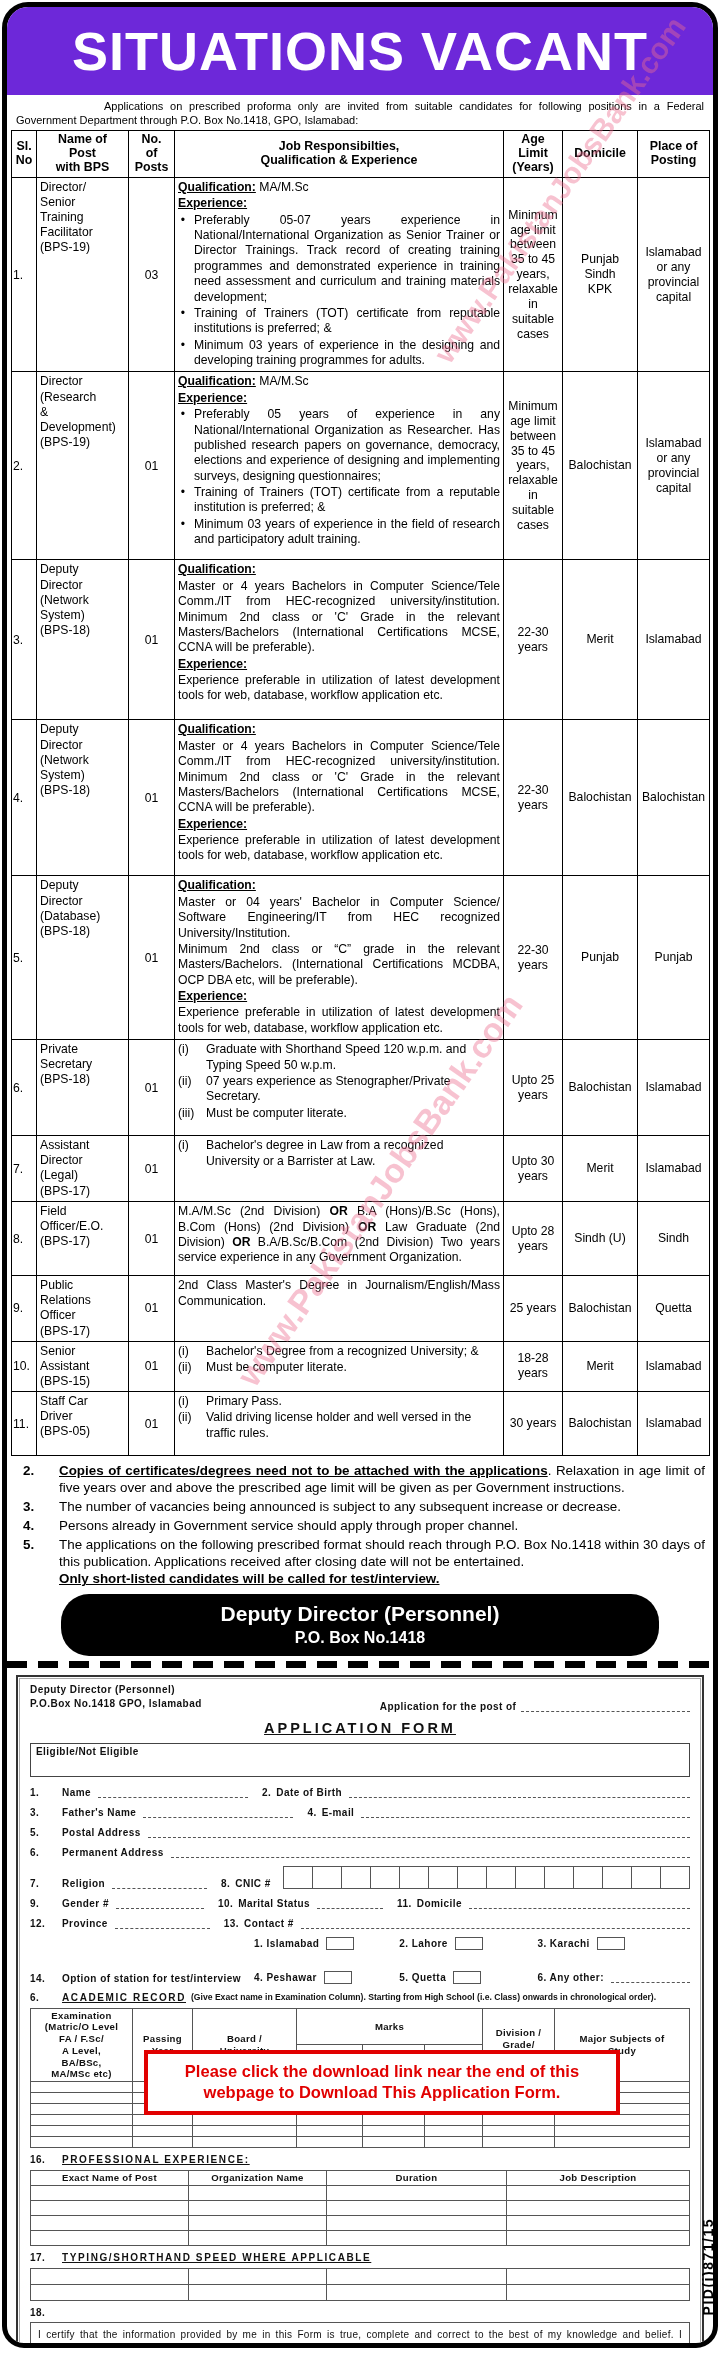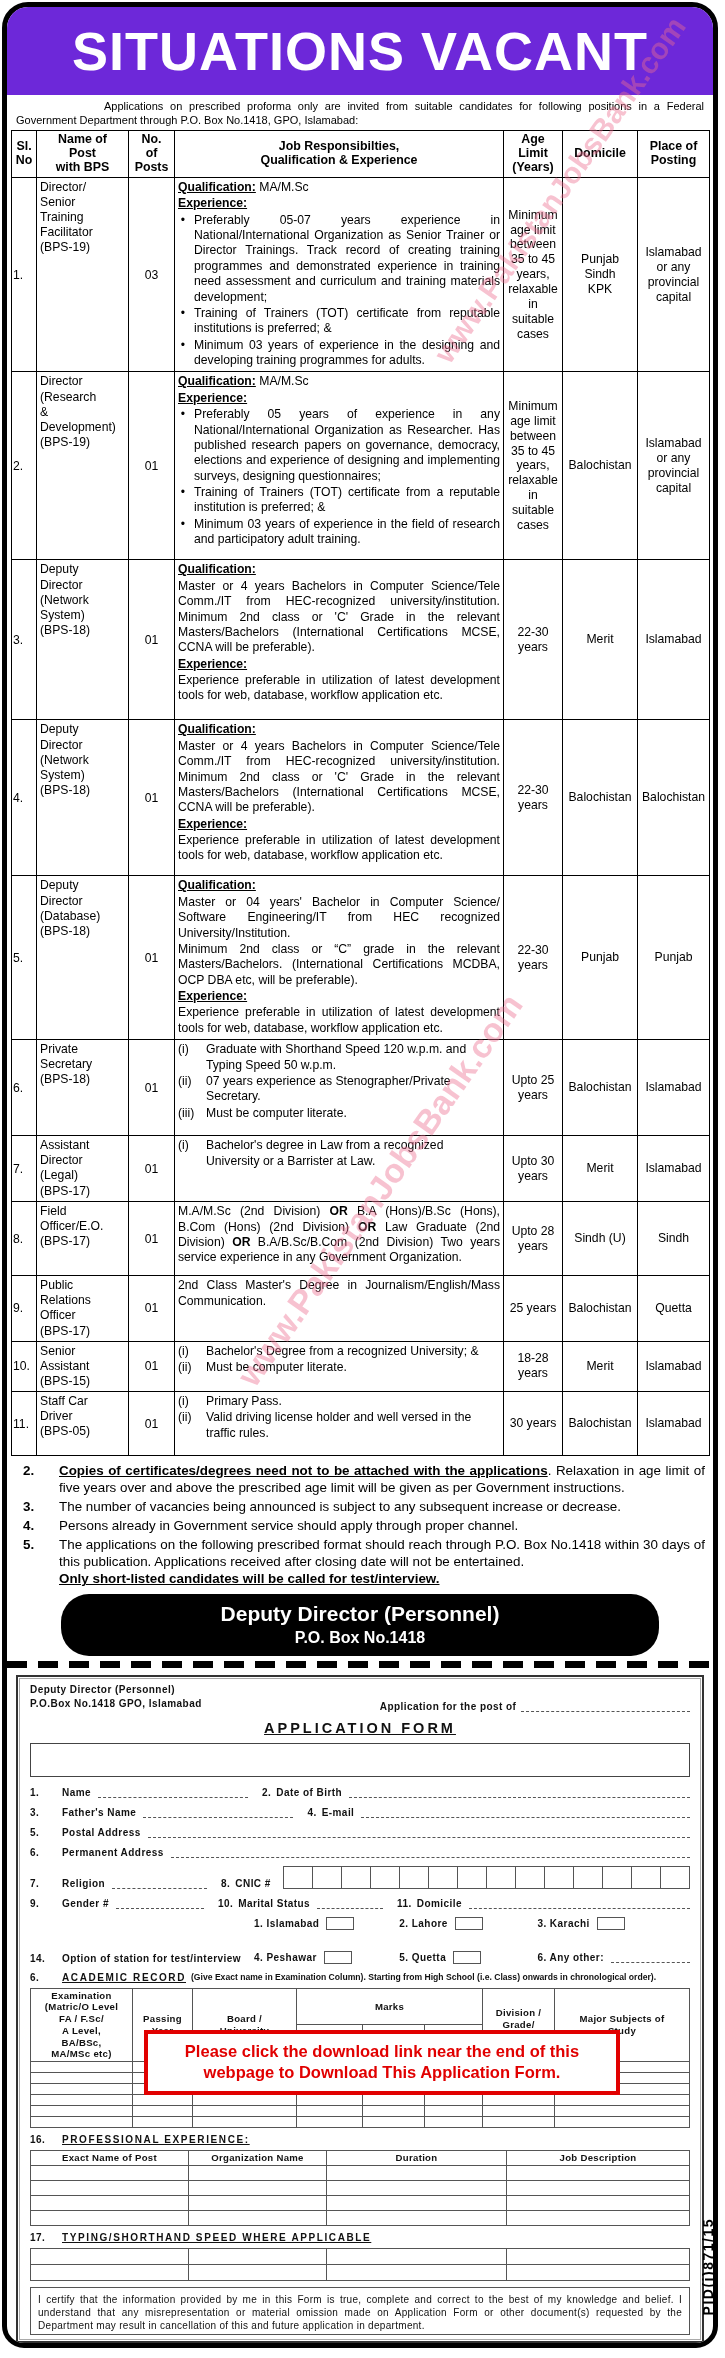--- a/index.html
+++ b/index.html
@@ -382,20 +382,21 @@
         </div>
         <div class="post-line">
           <span>Application for the post of</span>
           <span class="dash"></span>
         </div>
       </div>
 
       <div class="form-title">APPLICATION FORM</div>
 
       <div class="refbox">
+        <div class="refr">Eligible/Not Eligible</div>
       </div>
 
       <div class="fline">
         <span class="fno">1.</span>
         <span class="flbl">Name</span>
         <span class="dash w150"></span>
         <span class="fno mid">2.</span>
         <span class="flbl">Date of Birth</span>
         <span class="dash"></span>
       </div>
@@ -450,20 +451,28 @@
         <span class="flbl">Gender #</span>
         <span class="dash w80"></span>
         <span class="fno mid">10.</span>
         <span class="flbl">Marital Status</span>
         <span class="dash w60"></span>
         <span class="fno mid">11.</span>
         <span class="flbl">Domicile</span>
         <span class="dash"></span>
       </div>
 
+      <div class="fline">
+        <span class="fno">12.</span>
+        <span class="flbl">Province</span>
+        <span class="dash w90"></span>
+        <span class="fno mid">13.</span>
+        <span class="flbl">Contact #</span>
+        <span class="dash"></span>
+      </div>
 
       <div class="fline">
         <span class="fno">14.</span>
         <span class="flbl">Option of station for test/interview</span>
         <span class="stations">
             <span class="stopt">
               <span>1.  Islamabad</span>
               <span class="stbox"></span>
             </span>
             <span class="stopt">
@@ -667,20 +676,21 @@
             </tr>
             <tr style="height: 16px;">
               <td></td>
               <td></td>
               <td></td>
               <td></td>
             </tr>
           </tbody>
       </table>
 
+      <div class="fno18">18.</div>
 
       <div class="certbox">
         <div class="certtext">I certify that the information provided by me in this Form is true, complete and correct to the best of my knowledge and belief. I understand that any misrepresentation or material omission made on Application Form or other document(s) requested by the Department may result in cancellation of this and future application in department.</div>
 
       </div>
     </div>
   </div>
 
   <div class="pid">PID(i)871/15</div>
   <div class="wm wm1">www.PakistanJobsBank.com</div>

